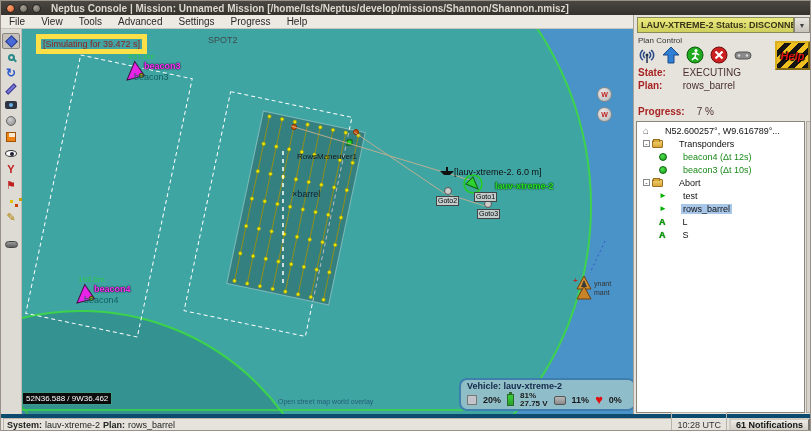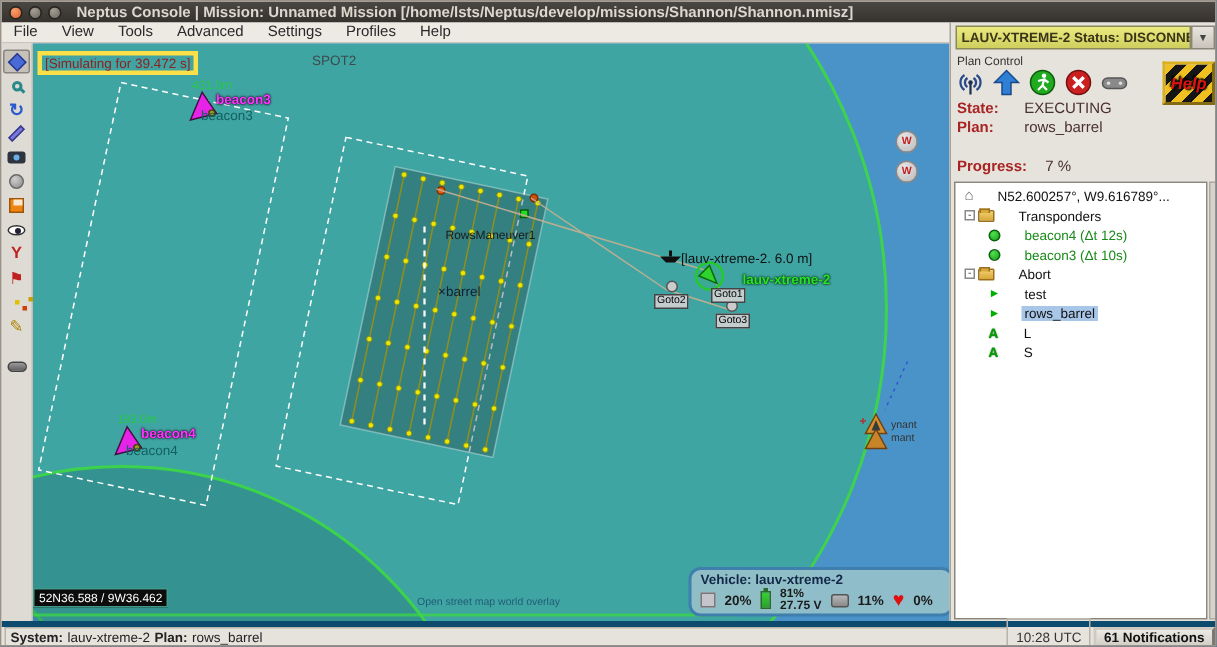--- a/index.html
+++ b/index.html
@@ -37,21 +37,21 @@
   .ic-eye::after{content:"";position:absolute;left:4px;top:1px;width:4px;height:4px;border-radius:50%;background:#223;}
   .ic-branch{color:#c02020;font-weight:bold;font-size:11px;}
   .ic-flag{color:#c02020;font-size:11px;}
   .ic-path{width:3px;height:3px;background:#e0c000;box-shadow:5px 4px 0 #d04000,9px -2px 0 #c8a000;}
   .ic-pencil{color:#b08000;font-size:11px;}
   .ic-pad{width:13px;height:7px;background:linear-gradient(#9a9a9a,#5f5f5f);border-radius:4px;border:1px solid #444;margin-top:22px;}
   
   .map{position:absolute;left:21px;top:28px;width:611px;height:385px;background:#4a93c8;overflow:hidden;}
   .map svg{position:absolute;left:0;top:0;}
   .maplabel{position:absolute;white-space:nowrap;}
-  .simstatus{left:3px;top:5px;font-size:9px;color:#8b2420;border:3px solid #fde047;padding:0 2px;background:rgba(70,160,160,.25);}
+  .simstatus{left:14px;top:5px;font-size:9px;color:#8b2420;border:5px solid #fde047;padding:0 2px;background:rgba(70,160,160,.25);}
   .spot2{left:186px;top:6px;font-size:9px;color:#3c4c4c;}
   .bdist{font-size:8px;color:#28c848;}
   .bname{font-size:9px;font-weight:bold;color:#ff35ff;text-shadow:0 0 2px #200020,0 0 1px #000;}
   .bshadow{font-size:9px;color:#136060;}
   .rowman{left:275px;top:123px;font-size:8px;color:#1a1a1a;}
   .xbarrel{left:270px;top:160px;font-size:9px;color:#102030;}
   .vdist{left:432px;top:138px;font-size:9px;color:#101010;}
   .vname{left:473px;top:152px;font-size:9px;font-weight:bold;color:#27e427;text-shadow:0 0 2px #003000,0 0 1px #000;}
   .gotolbl{position:absolute;font-size:7px;color:#000;background:rgba(210,210,210,.9);border:1px solid #444;padding:0 1px;line-height:8px;}
   .coordbox{left:0px;top:363px;font-size:8px;color:#fff;background:#0c0c0c;border:1px solid #3f9a8a;padding:1px 3px;}
@@ -126,21 +126,21 @@
     </div>
     <div class="titletext">Neptus Console | Mission: Unnamed Mission [/home/lsts/Neptus/develop/missions/Shannon/Shannon.nmisz]</div>
   </div>
 
   <div class="menubar">
     <span class="menuitem">File</span>
     <span class="menuitem">View</span>
     <span class="menuitem">Tools</span>
     <span class="menuitem">Advanced</span>
     <span class="menuitem">Settings</span>
-    <span class="menuitem">Profiles</span>
+    <span class="menuitem">Progress</span>
     <span class="menuitem">Help</span>
   </div>
 
   <div class="toolbar">
     <div class="tool sel">
         <span class="ic-move"></span>
       </div>
     <div class="tool">
         <span class="ic-zoom"></span>
       </div>

